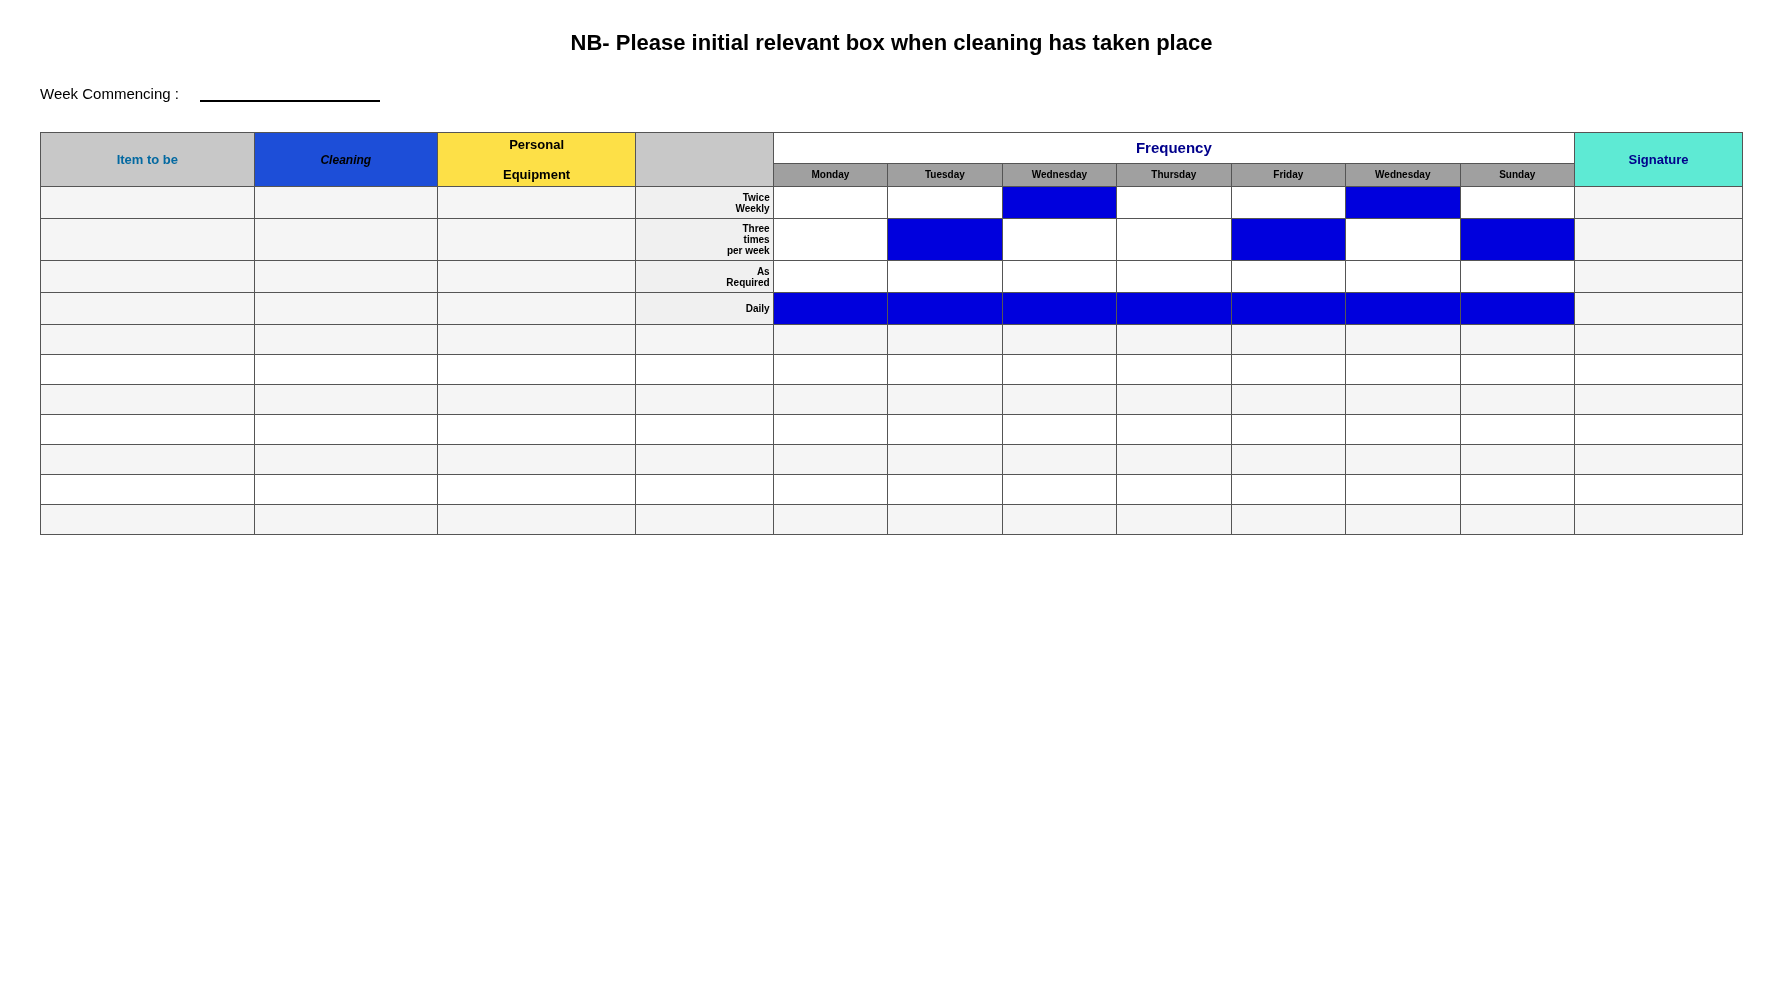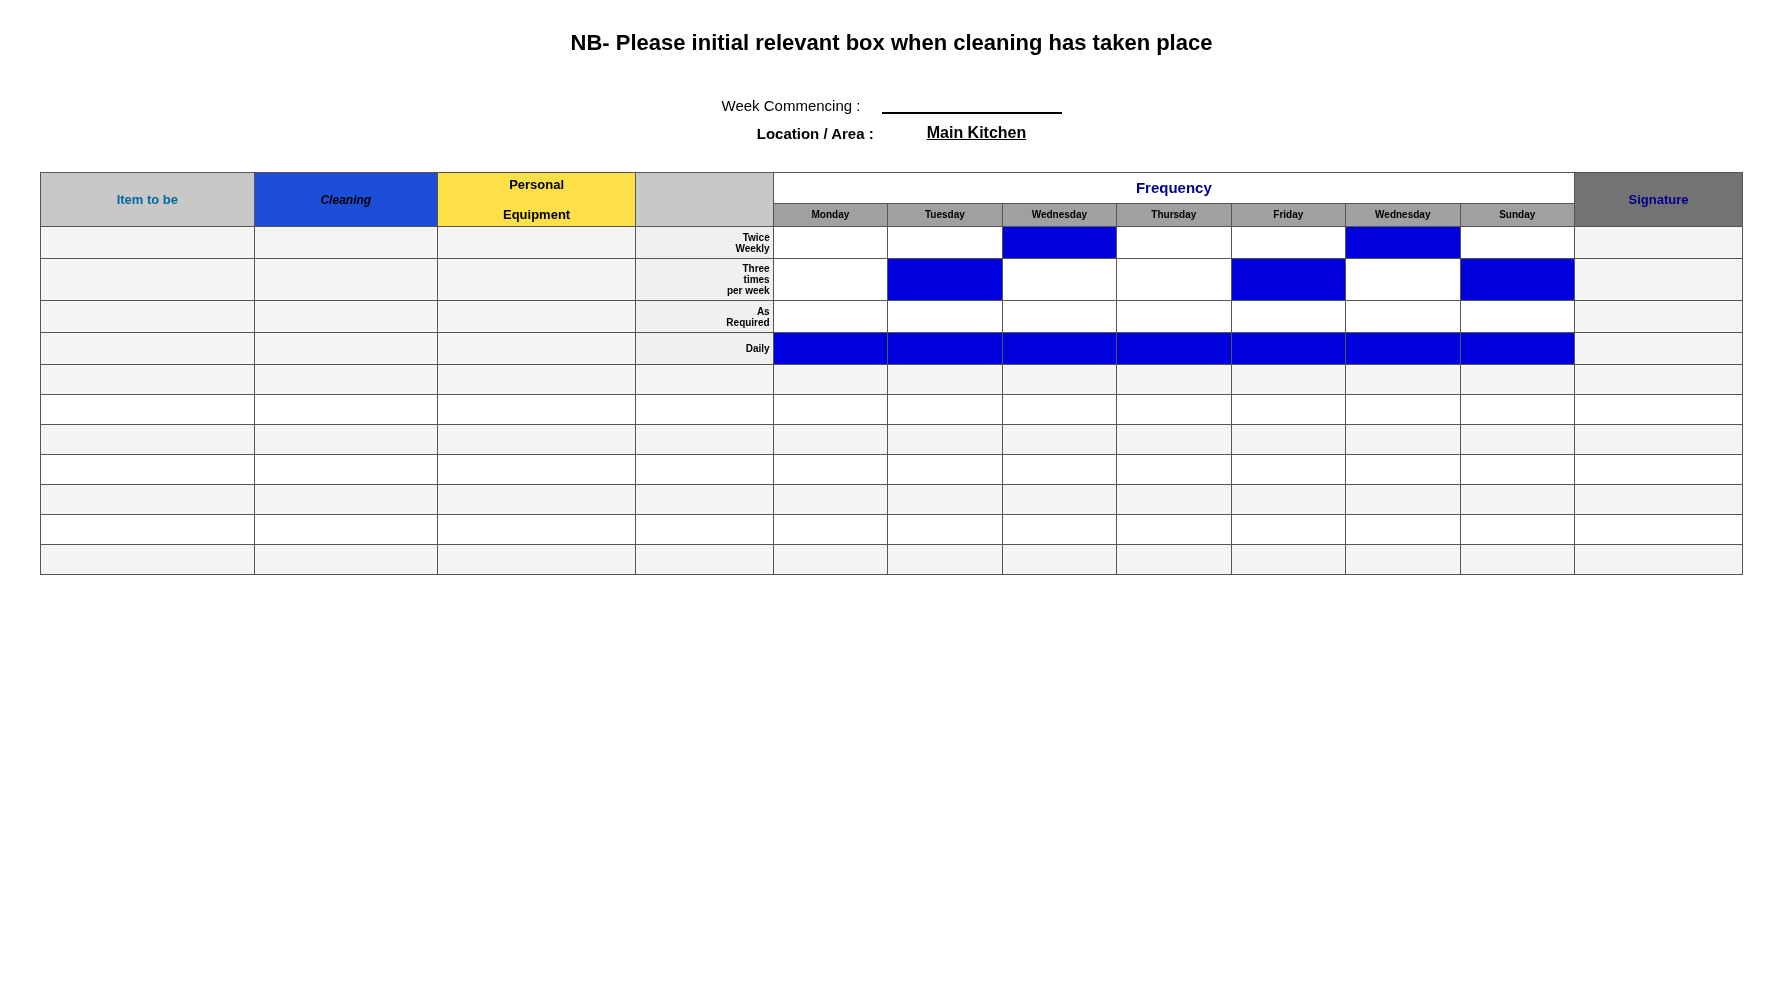--- a/index.html
+++ b/index.html
@@ -12,34 +12,33 @@
       background: #fff;
       font-family: Arial, sans-serif;
       padding: 30px 40px;
       color: #000;
     }
 
     .page-title {
       text-align: center;
       font-size: 22px;
       font-weight: bold;
-      margin-bottom: 40px;
+      margin-bottom: 28px;
       color: #000;
     }
 
     .meta-section {
       margin-bottom: 30px;
     }
 
     .meta-row {
       display: flex;
       align-items: center;
       margin-bottom: 10px;
       font-size: 15px;
-      justify-content: center;
     }
 
     .meta-label {
       font-weight: normal;
       min-width: 160px;
     }
 
     .meta-value-line {
       border-bottom: 2px solid #000;
       min-width: 180px;
@@ -100,21 +99,21 @@
 
     .header-frequency {
       background-color: #fff;
       font-weight: bold;
       font-size: 15px;
       color: #00008B;
       margin-left: 32px;
     }
 
     .header-signature {
-      background-color: #737373;
+      background-color: #5eead4;
       font-weight: bold;
       font-size: 13px;
       color: #00008B;
       width: 110px;
     }
 
     .sub-header-freq {
       background-color: #c8c8c8;
       font-size: 10px;
       font-weight: bold;
@@ -160,24 +159,20 @@
   </style>
 </head>
 <body>
 
 <div class="page-title">NB- Please initial relevant box when cleaning has taken place</div>
 
 <div class="meta-section">
   <div class="meta-row">
     <span class="meta-label">Week Commencing :</span>
     <span class="meta-value-line"></span>
-  </div>
-  <div class="meta-row">
-    <span class="meta-label" style="font-weight:bold;">Location / Area :</span>
-    <span class="meta-value-bold">Main Kitchen</span>
   </div>
 </div>
 
 <div class="table-wrapper">
   <table>
     <thead>
       <tr>
         <th class="header-item" rowspan="2">Item to be</th>
         <th class="header-cleaning" rowspan="2">Cleaning</th>
         <th class="header-personal" rowspan="2">Personal<br><br>Equipment</th>

